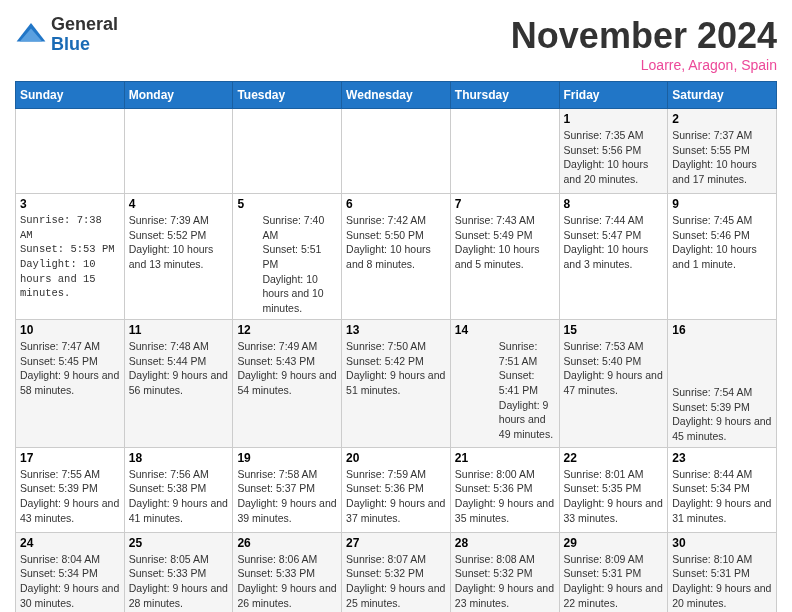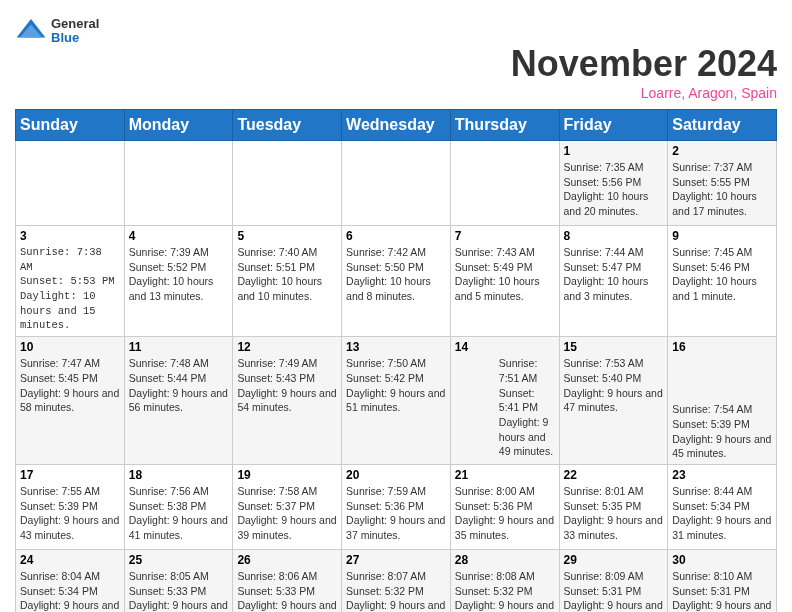--- a/index.html
+++ b/index.html
@@ -15,54 +15,53 @@
       justify-content: space-between;
       align-items: flex-start;
       margin-bottom: 8px;
     }
     .logo {
       display: flex;
       align-items: center;
       gap: 4px;
     }
     .logo-text {
-      font-size: 13px;
+      font-size: 18px;
       font-weight: bold;
       line-height: 1.1;
     }
     .logo-text .general { color: #333; }
     .logo-text .blue { color: #1a6bb5; }
     .logo-icon {
       width: 32px;
       height: 32px;
     }
     .title-block {
       text-align: right;
-      margin-top: 28px;
     }
     .month-title {
       font-size: 36px;
       font-weight: bold;
       color: #333;
     }
     .location {
       font-size: 14px;
       color: #ec4899;
     }
     table {
       width: 100%;
       border-collapse: collapse;
       font-size: 11px;
     }
     thead th {
       background-color: #2176c7;
       color: #fff;
       padding: 6px 4px;
       text-align: left;
-      font-size: 16px;
+      font-size: 12px;
       font-weight: bold;
       border: 1px solid #1a5fa0;
     }
     tbody td {
       border: 1px solid #ccc;
       vertical-align: top;
       padding: 3px 4px;
       width: 14.28%;
       min-height: 70px;
       height: 85px;
@@ -146,21 +145,21 @@
 Daylight: 10 hours and 15 minutes.</div>
         </td>
         <td>
           <span class="day-num">4</span>
           <div class="day-info" style="white-space: pre-line;">Sunrise: 7:39 AM
 Sunset: 5:52 PM
 Daylight: 10 hours and 13 minutes.</div>
         </td>
         <td>
           <span class="day-num">5</span>
-          <div class="day-info" style="white-space: pre-line;">Sunrise: 7:40 AM
+          <div class="day-info" style="white-space: pre-line; margin-left: 25px;">Sunrise: 7:40 AM
 Sunset: 5:51 PM
 Daylight: 10 hours and 10 minutes.</div>
         </td>
         <td>
           <span class="day-num">6</span>
           <div class="day-info" style="white-space: pre-line;">Sunrise: 7:42 AM
 Sunset: 5:50 PM
 Daylight: 10 hours and 8 minutes.</div>
         </td>
         <td>

